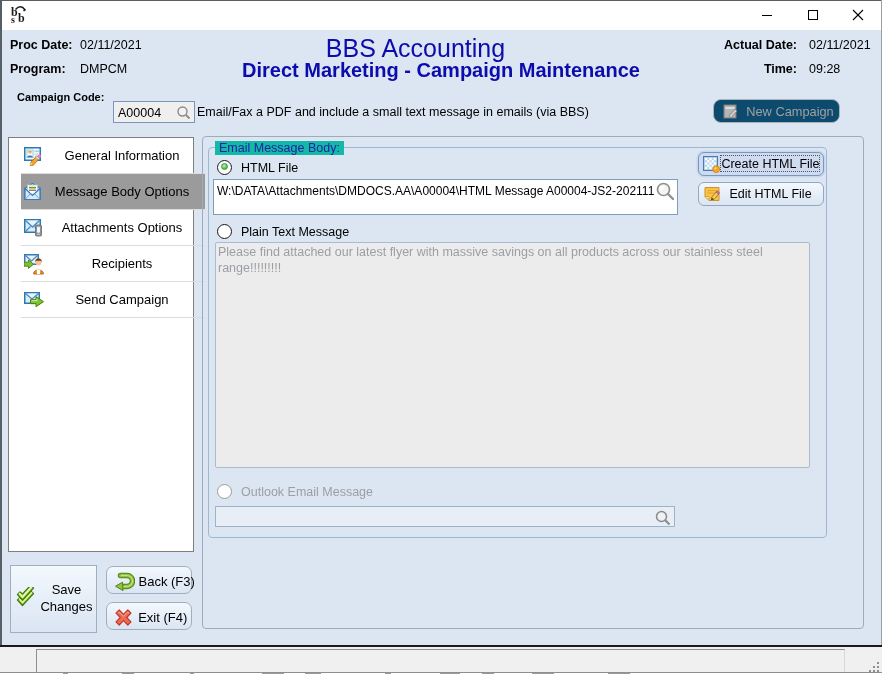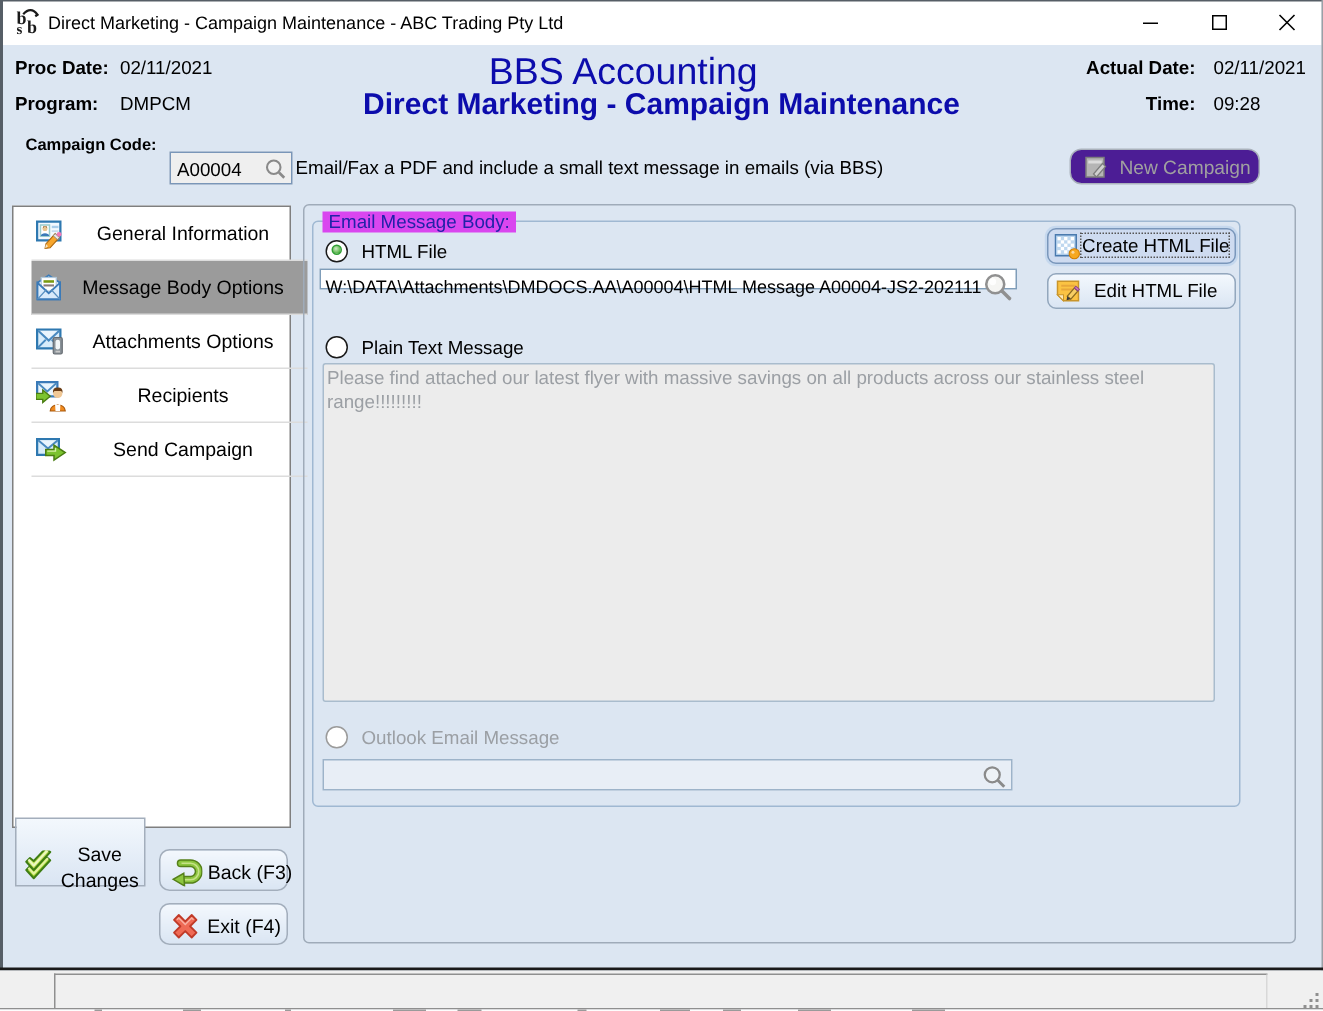--- a/index.html
+++ b/index.html
@@ -24,21 +24,21 @@
 
 #sidebar { left:8px; top:137px; width:186px; height:415px; background:#ffffff; border:1px solid #7f7f7f; }
 .sbitem { position:absolute; left:0; width:184px; height:36px; border-bottom:1px solid #dcdcdc;margin-left:12px; }
 .sbitem .lbl { position:absolute; left:24px; right:6px; top:10px; text-align:center; font-size:13px; color:#000; }
 .sbitem svg { position:absolute; left:3px; top:8px; }
 .sbsel { background:#9b9b9b; }
 .sbsel .lbl { color:#000000; }
 
 #panel { left:202px; top:136px; width:662px; height:493px; border:1px solid #9fabb9; border-radius:4px; }
 #groupbox { left:208px; top:147px; width:619px; height:391px; border:1px solid #9fb8d2; border-radius:4px; }
-#grouplabel { left:215px; top:140.5px; background:#d946ef; padding:0 4px; font-size:12.5px; color:#2222a8; }
+#grouplabel { left:215px; top:140.5px; background:#14b8a6; padding:0 4px; font-size:12.5px; color:#2222a8; }
 .radio { position:absolute; width:15px; height:15px; border:1.5px solid #1a1a1a; border-radius:50%; background:#fff; }
 .radio .dot { position:absolute; left:2.5px; top:2.5px; width:7px; height:7px; border-radius:50%; background:radial-gradient(circle at 40% 35%, #cdeac2, #57b44a 70%); border:1px solid #2f9e33; box-sizing:border-box; }
 .field { position:absolute; background:#fff; border:1px solid #7f9db9; }
 .field span { position:absolute; left:3px; top:4px; font-size:12px; white-space:nowrap; }
 .btn { position:absolute; background:linear-gradient(#f3f8fd,#dae5f3); border:1px solid #93a7bd; border-radius:4px; }
 #textarea { left:215px; top:242px; width:595px; height:226px; background:#ececec; border:1px solid #a9bccd; border-radius:2px; color:#9b9fa4; font-size:12.5px; line-height:16px; padding:1px 0 0 2px; }
 
 #blackline { left:0; top:645px; width:882px; height:2px; background:#1a1a1a; }
 #statusbar { left:0; top:647px; width:882px; height:26px; background:#f0f0f0; border-bottom:1px solid #8f8f8f; }
 #statuscell { left:36px; top:649px; width:809px; height:23px; background:#f0f0f0; border-left:1px solid #8f8f8f; border-top:1px solid #8f8f8f; border-right:1px solid #d8d8d8; }
@@ -47,21 +47,20 @@
 </style>
 </head>
 <body>
 <div class="abs" id="titlebar">
   <svg class="abs" style="left:9px;top:5px" width="18" height="18" viewBox="0 0 18 18">
     <text x="0" y="11" font-family="Liberation Serif" font-size="12" font-weight="bold" fill="#1a1a1a">b</text>
     <text x="7" y="17" font-family="Liberation Serif" font-size="12" font-weight="bold" fill="#1a1a1a">b</text>
     <text x="0" y="17.5" font-family="Liberation Serif" font-size="10" font-weight="bold" fill="#1a1a1a">s</text>
     <path d="M4.5 4.5 Q9.5 -1 14 4.8 L12.5 5.8" fill="none" stroke="#1a1a1a" stroke-width="1.5"></path>
   </svg>
-  <div class="abs" id="title-text">Direct Marketing - Campaign Maintenance - ABC Trading Pty Ltd</div>
   <svg class="abs" style="left:755px;top:0" width="124" height="30" viewBox="0 0 124 30">
     <line x1="5" y1="15.5" x2="15" y2="15.5" stroke="#000" stroke-width="1"></line>
     <rect x="51.5" y="10.5" width="9" height="9" fill="none" stroke="#000" stroke-width="1"></rect>
     <line x1="96" y1="10" x2="106" y2="20" stroke="#000" stroke-width="1.1"></line>
     <line x1="106" y1="10" x2="96" y2="20" stroke="#000" stroke-width="1.1"></line>
   </svg>
 </div>
 <div class="abs" id="leftborder"></div>
 <div class="abs" style="left:0;top:0;width:882px;height:1px;background:#565e66"></div>
 <div class="abs" id="rightborder"></div>
@@ -79,21 +78,21 @@
 
 <div class="abs hlabel" style="left:17px;top:91px;font-size:11px">Campaign Code:</div>
 <div class="abs" id="cc-input">
     <span>A00004</span>
   <svg class="abs" style="left:62px;top:3px" width="16" height="16" viewBox="0 0 16 16">
     <circle cx="6.5" cy="6.5" r="4.5" fill="#f2f2f2" stroke="#8a8a8a" stroke-width="1.4"></circle>
     <line x1="10" y1="10" x2="13.5" y2="13.5" stroke="#8a8a8a" stroke-width="1.8"></line>
   </svg>
 </div>
 <div class="abs hval" style="left:197px;top:105px">Email/Fax a PDF and include a small text message in emails (via BBS)</div>
-<div class="abs btn" id="newcampaign" style="left:713px;top:99px;width:127px;height:24px;background:#4c1d95;border-color:#aab2bc;border-radius:8px">
+<div class="abs btn" id="newcampaign" style="left:713px;top:99px;width:127px;height:24px;background:#0c4a6e;border-color:#aab2bc;border-radius:8px">
   <svg class="abs" style="left:9px;top:4px" width="16" height="16" viewBox="0 0 16 16">
     <rect x="1" y="1" width="12" height="13" fill="#b5b5b5" stroke="#7d7d7d"></rect>
     <rect x="2.5" y="3" width="9" height="2" fill="#dcdcdc"></rect>
     <path d="M6 12 L12 5 L14 7 L8 14 Z" fill="#cfcfcf" stroke="#7d7d7d" stroke-width="0.8"></path>
   </svg>
   <div class="abs" style="left:30px;top:4px;width:92px;text-align:center;font-size:12.8px;color:#a0a0a0">New Campaign</div>
 </div>
 
 <div class="abs" id="sidebar"></div>
 <div class="abs sbitem" style="left:9px;top:138px">
@@ -158,21 +157,21 @@
 
 <div class="abs" id="panel"></div>
 <div class="abs" id="groupbox"></div>
 <div class="abs" id="grouplabel">Email Message Body:</div>
 
 <div class="abs radio" style="left:217px;top:159.5px">
     <div class="dot"></div>
   </div>
 <div class="abs txt13" style="left:241px;top:160.5px">HTML File</div>
 
-<div class="abs field" style="left:213px;top:179px;width:465px;height:14px">
+<div class="abs field" style="left:213px;top:179px;width:465px;height:36px">
   <span>W:\DATA\Attachments\DMDOCS.AA\A00004\HTML Message A00004-JS2-202111</span>
   <svg class="abs" style="left:441px;top:0.5px" width="21" height="21" viewBox="0 0 21 21">
     <circle cx="8.5" cy="8.5" r="6" fill="#f5f5f3" stroke="#909090" stroke-width="1.7"></circle>
     <circle cx="6.8" cy="6.8" r="2.3" fill="#ffffff" opacity="0.9"></circle>
     <line x1="13" y1="13" x2="18" y2="18" stroke="#909090" stroke-width="2.4" stroke-linecap="round"></line>
   </svg>
 </div>
 
 <div class="abs btn" style="left:698px;top:151.5px;width:126px;height:24px;background:#cedbf0;border-color:#7a97bb;border-radius:6px;box-shadow:0 0 0 1.5px #c5d8ee">
   <div class="abs" style="left:21px;top:2.5px;right:3px;bottom:2.5px;border:1px dotted #555"></div>
@@ -219,21 +218,21 @@
 
 <div class="abs radio" style="left:217px;top:483.5px;border-color:#9b9b9b"></div>
 <div class="abs txt13" style="left:241px;top:484.5px;color:#9b9fa4">Outlook Email Message</div>
 <div class="abs field" style="left:215px;top:506px;width:460px;height:21px;background:#e8eef6;border-color:#9db3c9">
   <svg class="abs" style="left:438px;top:2px" width="18" height="18" viewBox="0 0 18 18">
     <circle cx="7.5" cy="7.5" r="5" fill="#eef2f6" stroke="#8a8a8a" stroke-width="1.5"></circle>
     <line x1="11.2" y1="11.2" x2="15.5" y2="15.5" stroke="#8a8a8a" stroke-width="2"></line>
   </svg>
 </div>
 
-<div class="abs btn" style="left:10px;top:545px;width:87px;height:46px;border-radius:0;border-color:#a3aebc">
+<div class="abs btn" style="left:10px;top:565px;width:87px;height:68px;border-radius:0;border-color:#a3aebc">
   <svg class="abs" style="left:5px;top:21px" width="20" height="22" viewBox="0 0 20 22">
     <g stroke-linejoin="round">
       <path d="M1.5 13 L6.5 18.5 L17.5 6.5 L14.5 4 L6.5 12.5 L4 10.5 Z" fill="#9ccd2a" stroke="#3f7d14" stroke-width="1.3"></path>
       <path d="M3 11.5 L6.5 15.5 L16 5.2" fill="none" stroke="#e2f2a0" stroke-width="1.5"></path>
       <path d="M1.5 7.5 L6.5 13 L17.5 1 L14.5 -1.5 L6.5 7 L4 5 Z" fill="#b8dc50" stroke="#3f7d14" stroke-width="1.3"></path>
       <path d="M3 6 L6.5 10 L16 -0.5" fill="none" stroke="#ecf8c0" stroke-width="1.5"></path>
     </g>
   </svg>
   <div class="abs" style="left:28px;top:15px;right:2px;text-align:center;font-size:13px;line-height:17px">Save Changes</div>
 </div>

